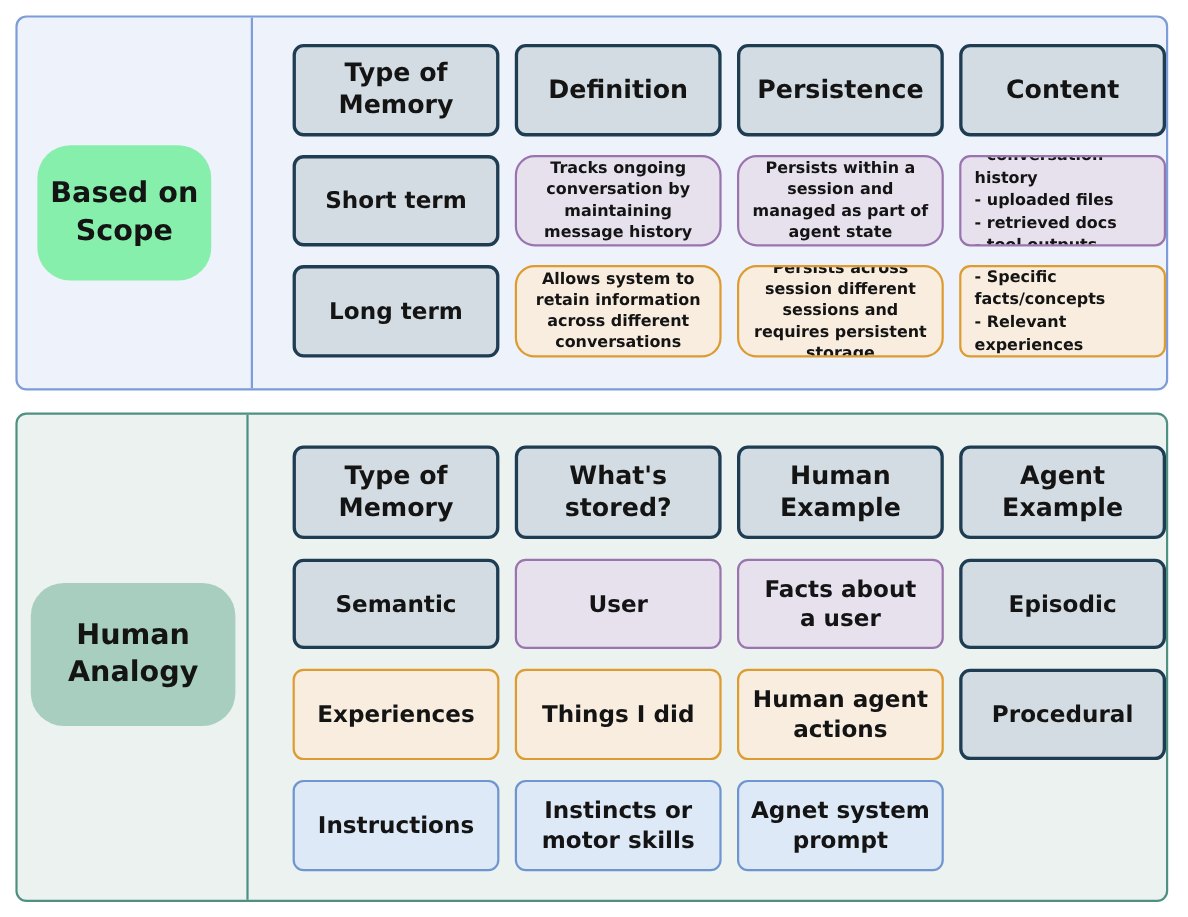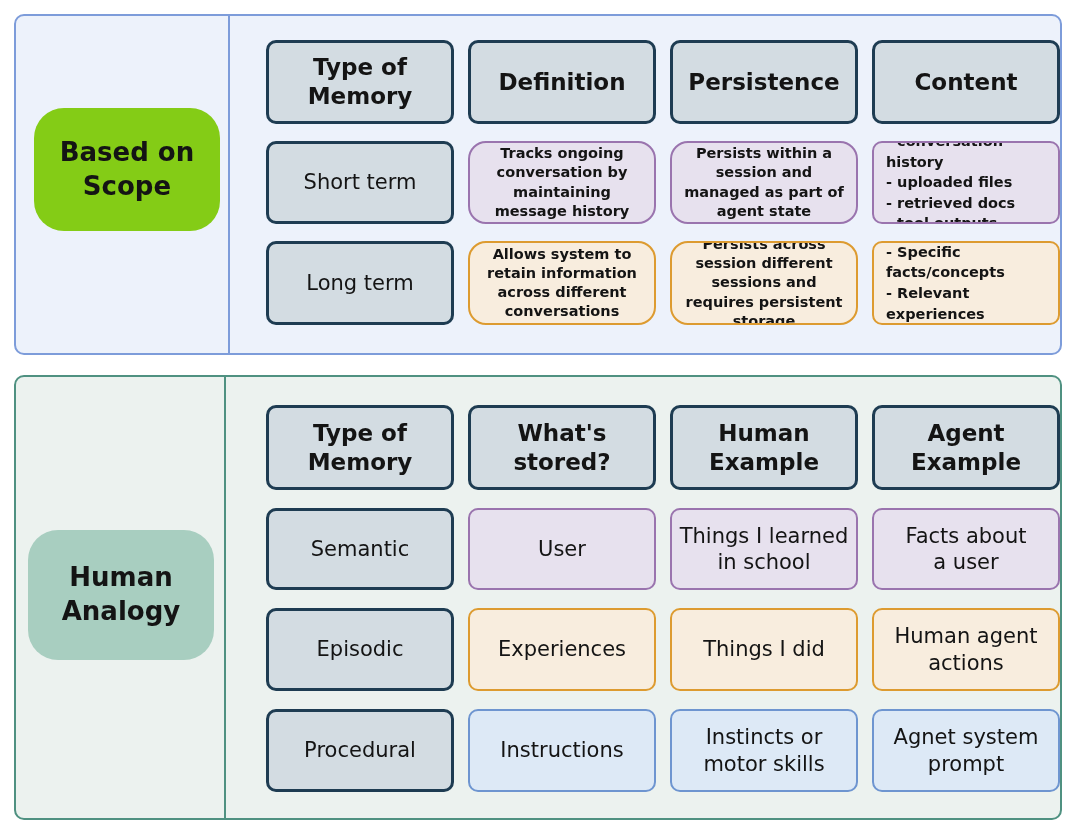--- a/index.html
+++ b/index.html
@@ -54,24 +54,24 @@
     justify-content: center;
     text-align: center;
     font-size: 26px;
     font-weight: 700;
     line-height: 1.3;
     white-space: pre-line;
     border-radius: 30px;
   }
   .scope .side-label {
     left: 18px;
-    top: 92px;
-    width: 186px;
+    top: 116px;
+    width: 158px;
     height: 123px;
-    background: #84cc16;
+    background: #86efac;
   }
   .analogy .side-label {
     left: 12px;
     top: 153px;
     width: 186px;
     height: 130px;
     background: #a8cec0;
   }
 
   
@@ -131,21 +131,21 @@
     justify-content: center;
     text-align: left;
     padding: 6px 8px 6px 12px;
     font-size: 14.5px;
     font-weight: 700;
   }
   .cell.list .li { line-height: 1.42; }
 
   .cell.data {
     font-size: 21px;
-    font-weight: 400;
+    font-weight: 700;
   }
 </style>
 </head>
 <body>
 
 <div class="canvas">
 
   <section class="panel scope">
     <div class="divider"></div>
 
@@ -227,24 +227,20 @@
 Example</span>
         </div>
 
       <div class="cell head data">
           <span>Semantic</span>
         </div>
       <div class="cell purple data">
           <span>User</span>
         </div>
       <div class="cell purple data">
-          <span>Things I learned
-in school</span>
-        </div>
-      <div class="cell purple data">
           <span>Facts about
 a user</span>
         </div>
 
       <div class="cell head data">
           <span>Episodic</span>
         </div>
       <div class="cell orange data">
           <span>Experiences</span>
         </div>

